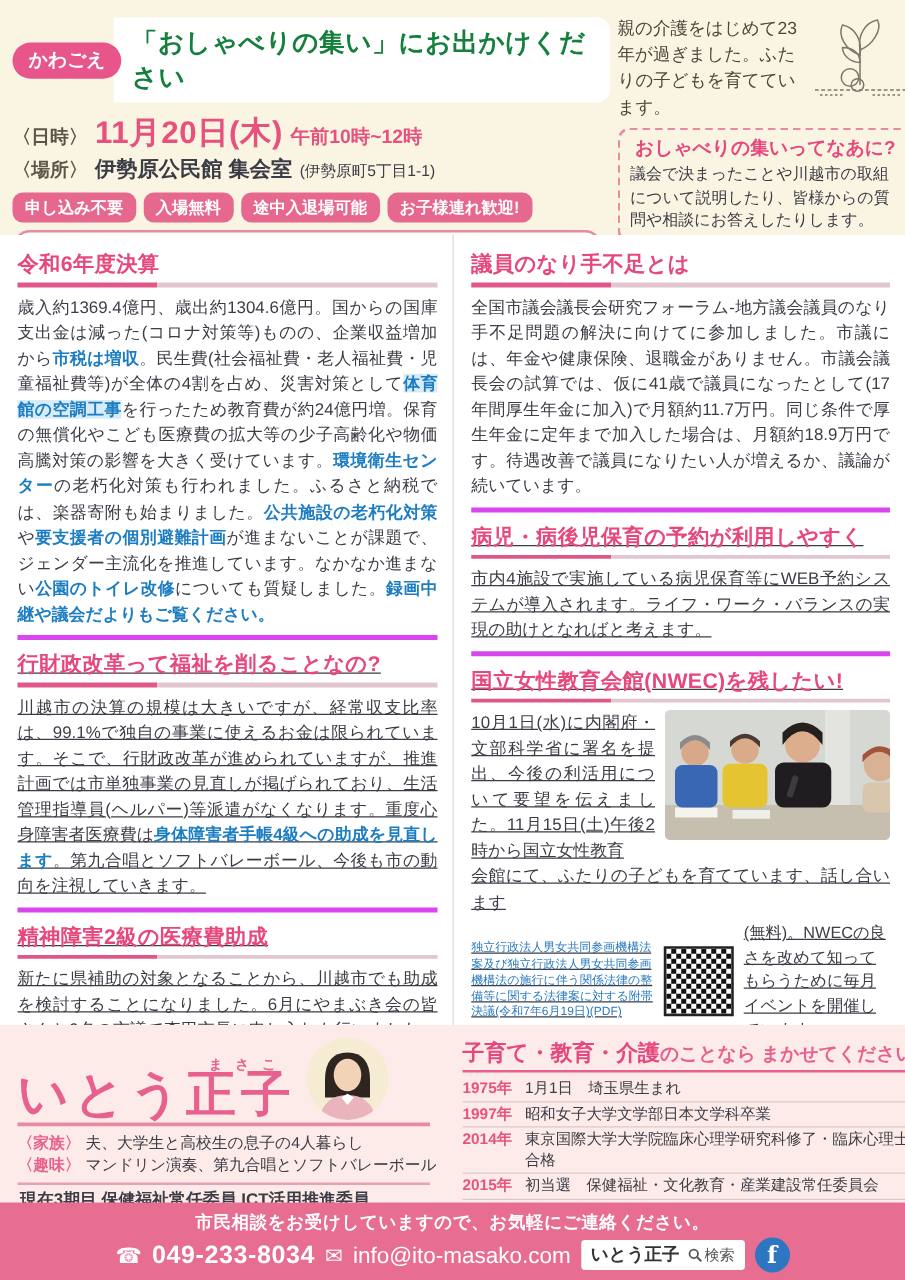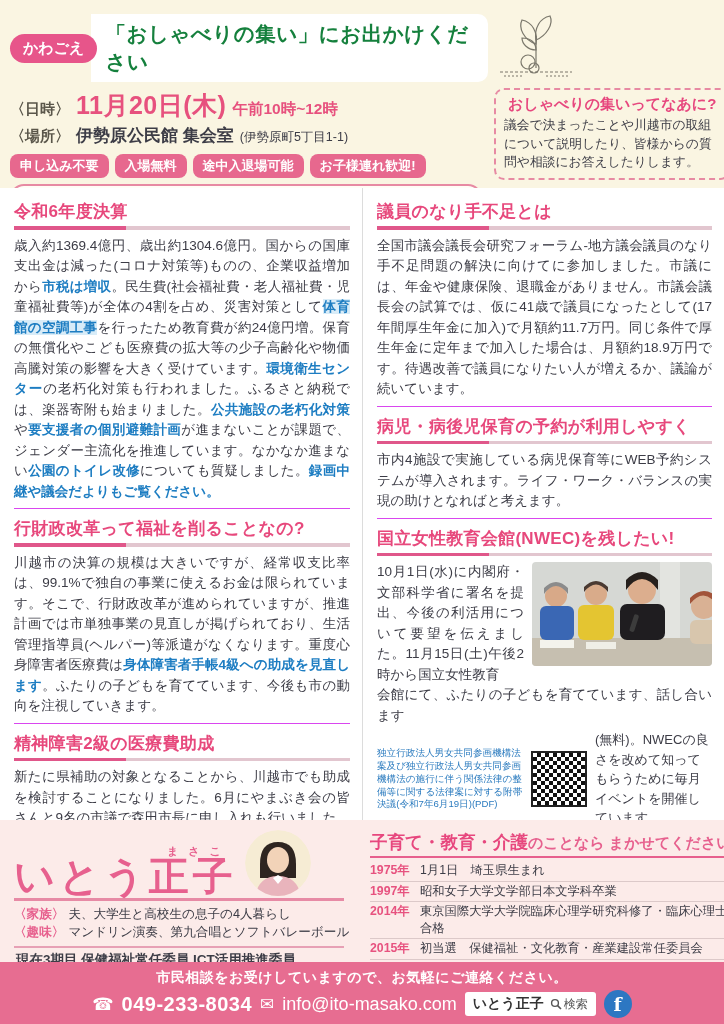--- a/index.html
+++ b/index.html
@@ -39,21 +39,21 @@
   .about-title { display:flex; align-items:center; gap:4px; }
   .about-title .t { color:#e7477e; font-weight:bold; font-size:15px; white-space:nowrap; }
   .deco { height:11px; flex:1; background:repeating-linear-gradient(90deg,#edb9ca 0 3px,transparent 3px 6px); }
   .about-body { font-size:12.8px; line-height:1.45; margin-top:2px; color:#3c3c46; }
 
   
   .main { flex:1; display:flex; overflow:hidden; background:#fff; }
   .col { width:362px; padding:8px 12px 6px 14px; display:flex; flex-direction:column; }
   .col.right { border-left:1px solid #dcdcdc; }
   .sec { padding-top:4px; }
-  .sec + .sec { border-top:1px solid #d946ef; margin-top:6px; padding-top:8px; }
+  .sec + .sec { border-top:4px solid #d946ef; margin-top:6px; padding-top:8px;text-decoration:underline; }
   .sec-h { color:#e7487c; font-weight:bold; font-size:17px; letter-spacing:0.3px; }
   .sec-bar { height:3.5px; margin:3px 0 6px; background:linear-gradient(90deg,#e0578a 0 112px,#e2c6cf 112px 100%); }
   .body { font-size:13.5px; line-height:1.52; text-align:justify; color:#3c3c46; }
   .seg-b { color:#1d7dc2; font-weight:bold; }
   .seg-bh { color:#1d7dc2; font-weight:bold; background:#d8ecf8; }
   .qr { width:52px; height:52px; border:2px solid #222; background:
     repeating-conic-gradient(#111 0% 25%, #fff 0% 50%) 0 0/8px 8px; flex:none; }
   .qr.small { width:56px; height:56px; }
 
   
@@ -127,20 +127,21 @@
           <span class="pill">入場無料</span>
           <span class="pill">途中入退場可能</span>
           <span class="pill">お子様連れ歓迎!</span>
         </div>
       <div class="etiquette">咳エチケットにご協力をお願いします! 自宅での検温をお願いします</div>
       <div class="note">諸事情で日時等を変更する場合は、HPでお知らせします</div>
     </div>
 
     <div class="hdr-right">
       <div class="intro-row">
+        <p class="intro">親の介護をはじめて23年が過ぎました。ふたりの子どもを育てています。</p>
         <svg class="plant" width="84" height="72" viewBox="0 0 84 72">
           <g fill="none" stroke="#7a776b" stroke-width="1.2">
             <path d="M42 58 L42 26"></path>
             <path d="M42 34 C30 30 24 18 28 10 C38 12 44 22 42 34 Z"></path>
             <path d="M42 30 C52 26 60 14 56 6 C46 8 40 18 42 30 Z"></path>
             <path d="M42 40 C34 40 28 34 28 28 C36 28 42 32 42 40 Z"></path>
             <circle cx="34" cy="52" r="7"></circle>
             <circle cx="40" cy="58" r="5"></circle>
             <path d="M6 62 L78 62" stroke-dasharray="3 2"></path>
             <path d="M10 66 L30 66" stroke-dasharray="2 2"></path>
@@ -164,21 +165,21 @@
     <div class="col left">
       <section class="sec">
         <h2 class="sec-h">令和6年度決算</h2>
         <div class="sec-bar"></div>
         <p class="body"><span class="seg-n">歳入約1369.4億円、歳出約1304.6億円。国からの国庫支出金は減った(コロナ対策等)ものの、企業収益増加から</span><span class="seg-b">市税は増収</span><span class="seg-n">。民生費(社会福祉費・老人福祉費・児童福祉費等)が全体の4割を占め、災害対策として</span><span class="seg-bh">体育館の空調工事</span><span class="seg-n">を行ったため教育費が約24億円増。保育の無償化やこども医療費の拡大等の少子高齢化や物価高騰対策の影響を大きく受けています。</span><span class="seg-b">環境衛生センター</span><span class="seg-n">の老朽化対策も行われました。ふるさと納税では、楽器寄附も始まりました。</span><span class="seg-b">公共施設の老朽化対策</span><span class="seg-n">や</span><span class="seg-b">要支援者の個別避難計画</span><span class="seg-n">が進まないことが課題で、ジェンダー主流化を推進しています。なかなか進まない</span><span class="seg-b">公園のトイレ改修</span><span class="seg-n">についても質疑しました。</span><span class="seg-b">録画中継や議会だよりもご覧ください。</span></p>
       </section>
 
       <section class="sec">
         <h2 class="sec-h">行財政改革って福祉を削ることなの?</h2>
         <div class="sec-bar"></div>
-        <p class="body"><span class="seg-n">川越市の決算の規模は大きいですが、経常収支比率は、99.1%で独自の事業に使えるお金は限られています。そこで、行財政改革が進められていますが、推進計画では市単独事業の見直しが掲げられており、生活管理指導員(ヘルパー)等派遣がなくなります。重度心身障害者医療費は</span><span class="seg-b">身体障害者手帳4級への助成を見直します</span><span class="seg-n">。ふたりの子どもを育てています、今後も市の動向を注視していきます。</span></p>
+        <p class="body"><span class="seg-n">川越市の決算の規模は大きいですが、経常収支比率は、99.1%で独自の事業に使えるお金は限られています。そこで、行財政改革が進められていますが、推進計画では市単独事業の見直しが掲げられており、生活管理指導員(ヘルパー)等派遣がなくなります。重度心身障害者医療費は</span><span class="seg-b">身体障害者手帳4級への助成を見直します</span><span class="seg-n">。第九合唱とソフトバレーボール、今後も市の動向を注視していきます。</span></p>
       </section>
 
       <section class="sec">
         <h2 class="sec-h">精神障害2級の医療費助成</h2>
         <div class="sec-bar"></div>
         <p class="body"><span class="seg-n">新たに県補助の対象となることから、川越市でも助成を検討することになりました。6月にやまぶき会の皆さんと9名の市議で森田市長に申し入れも行いました。身体・知的・精神の三障害で差が無くなるように今後も働きかけていきます(例えば、精神障害には鉄道の割引がありません)。</span></p>
       </section>
 
     </div>
 

